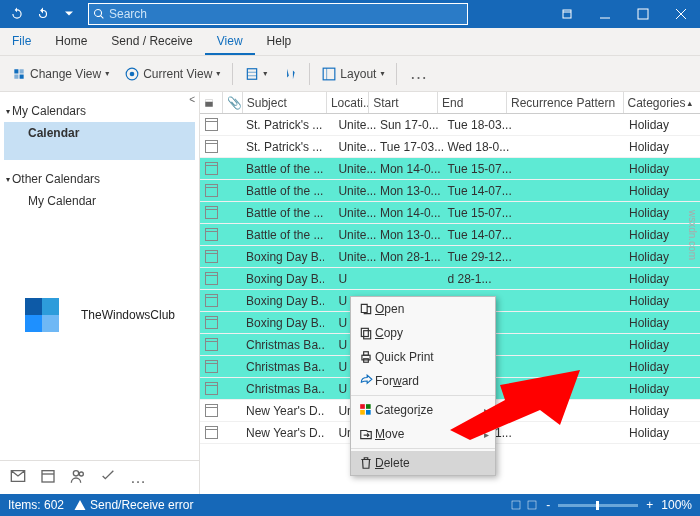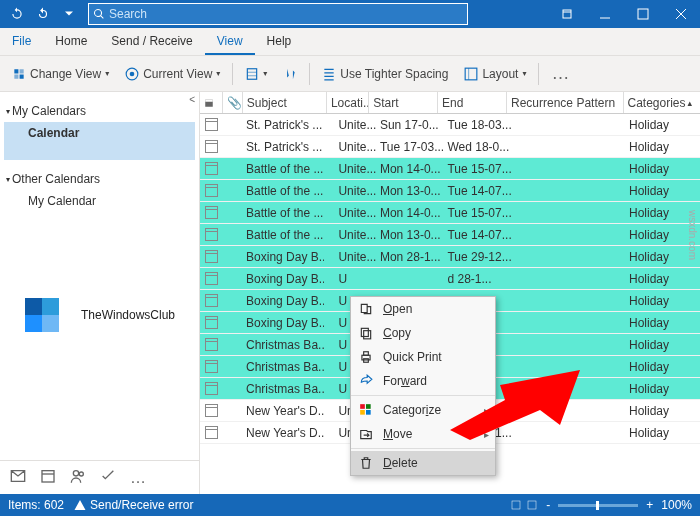--- a/index.html
+++ b/index.html
@@ -69,21 +69,21 @@
   .cell.end{width:72px;}
   .cell.rec{width:122px;}
   .cell.cat{width:80px;}
   .cal-ico{ width:13px; height:13px; border:1px solid #888; position:relative;}
   .cal-ico::before{content:''; position:absolute; top:2px; left:0; right:0; height:1px; background:#888;}
   .sort-arrow { font-size:9px; margin-left:2px; }
 
   
   .ctxmenu { position:absolute; left: 350px; top: 296px; width: 146px; background:#f8f8f8; border:1px solid #bcbcbc; box-shadow:2px 2px 6px rgba(0,0,0,.3); z-index:10; }
   .ctxdiv { height:1px; background:#ddd; margin:2px 0;}
-  .ctxitem { height:24px; display:flex; align-items:center; padding:0 6px; gap:8px; cursor:default;}
+  .ctxitem { height:24px; display:flex; align-items:center; padding:0 6px; cursor:default;}
   .ctxitem.hov { background:#d6d6d6;}
   .ctxitem .ico{ width:18px; display:flex; align-items:center; justify-content:center; color:#333;}
   .ctxitem .lbl u{text-decoration:underline;}
   .ctxitem .sub{ margin-left:auto; font-size:10px; color:#666;}
 
   
   .arrow { position:absolute; left: 450px; top: 370px; width:130px; height:70px; z-index:20; pointer-events:none;}
 
   
   .statusbar { height:22px; background:#1668b8; color:#fff; display:flex; align-items:center; padding:0 8px; gap:10px; font-size:11px;}
@@ -180,26 +180,20 @@
         <line x1="4" y1="15" x2="20" y2="15" stroke="#106ebe"></line>
       </svg>
     <span style="font-size:8px">▾</span>
   </div>
   <div class="rbtn">
     <svg width="14" height="14" viewBox="0 0 24 24">
         <path d="M7 3v15l-3-3 3 3 3-3M17 21V6l-3 3 3-3 3 3"></path>
       </svg>
   </div>
   <div class="rdiv"></div>
-  <div class="rbtn">
-    <svg width="14" height="14" viewBox="0 0 24 24">
-        <path d="M4 4h16M4 10h16M4 16h16M4 22h16" stroke="#106ebe" stroke-width="2"></path>
-      </svg>
-    <span>Use Tighter Spacing</span>
-  </div>
   <div class="rbtn">
     <svg width="14" height="14" viewBox="0 0 24 24">
         <rect x="2" y="2" width="20" height="20" fill="none" stroke="#106ebe" stroke-width="2"></rect>
         <line x1="8" y1="2" x2="8" y2="22" stroke="#106ebe"></line>
       </svg>
     <span>Layout</span>
     <span style="font-size:8px">▾</span>
   </div>
   <div class="rdiv"></div>
   <div class="dots">…</div>

